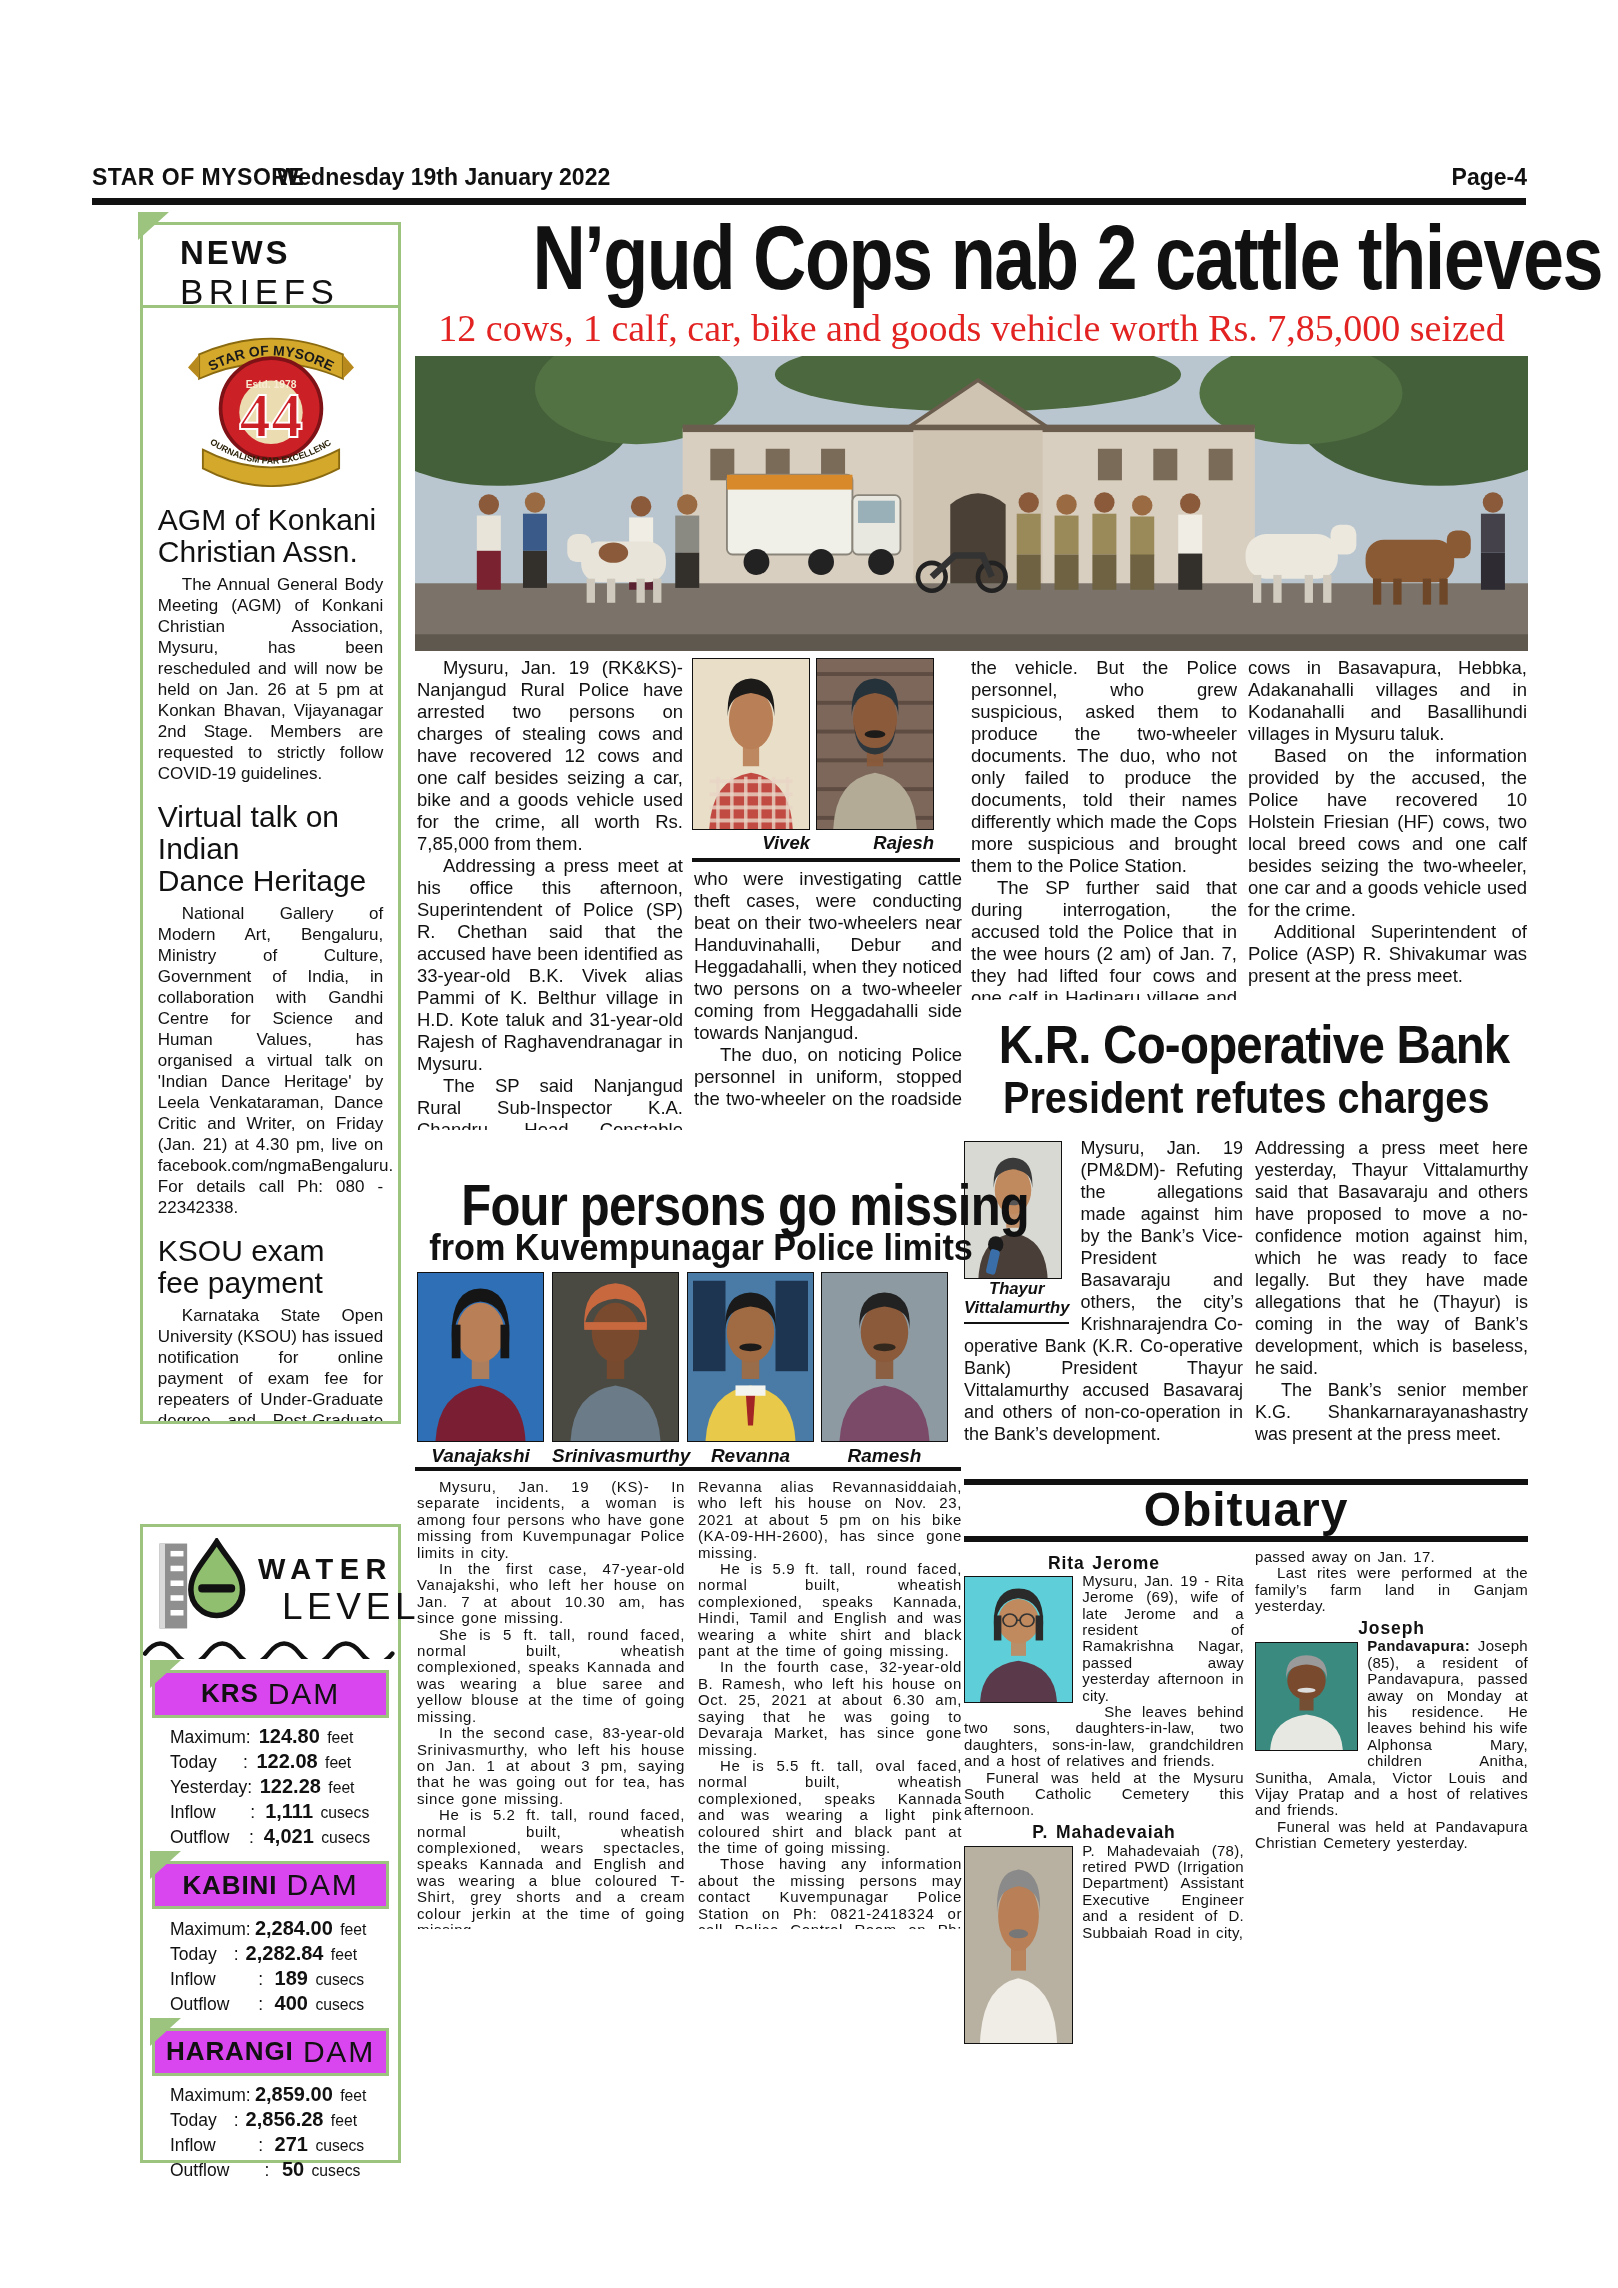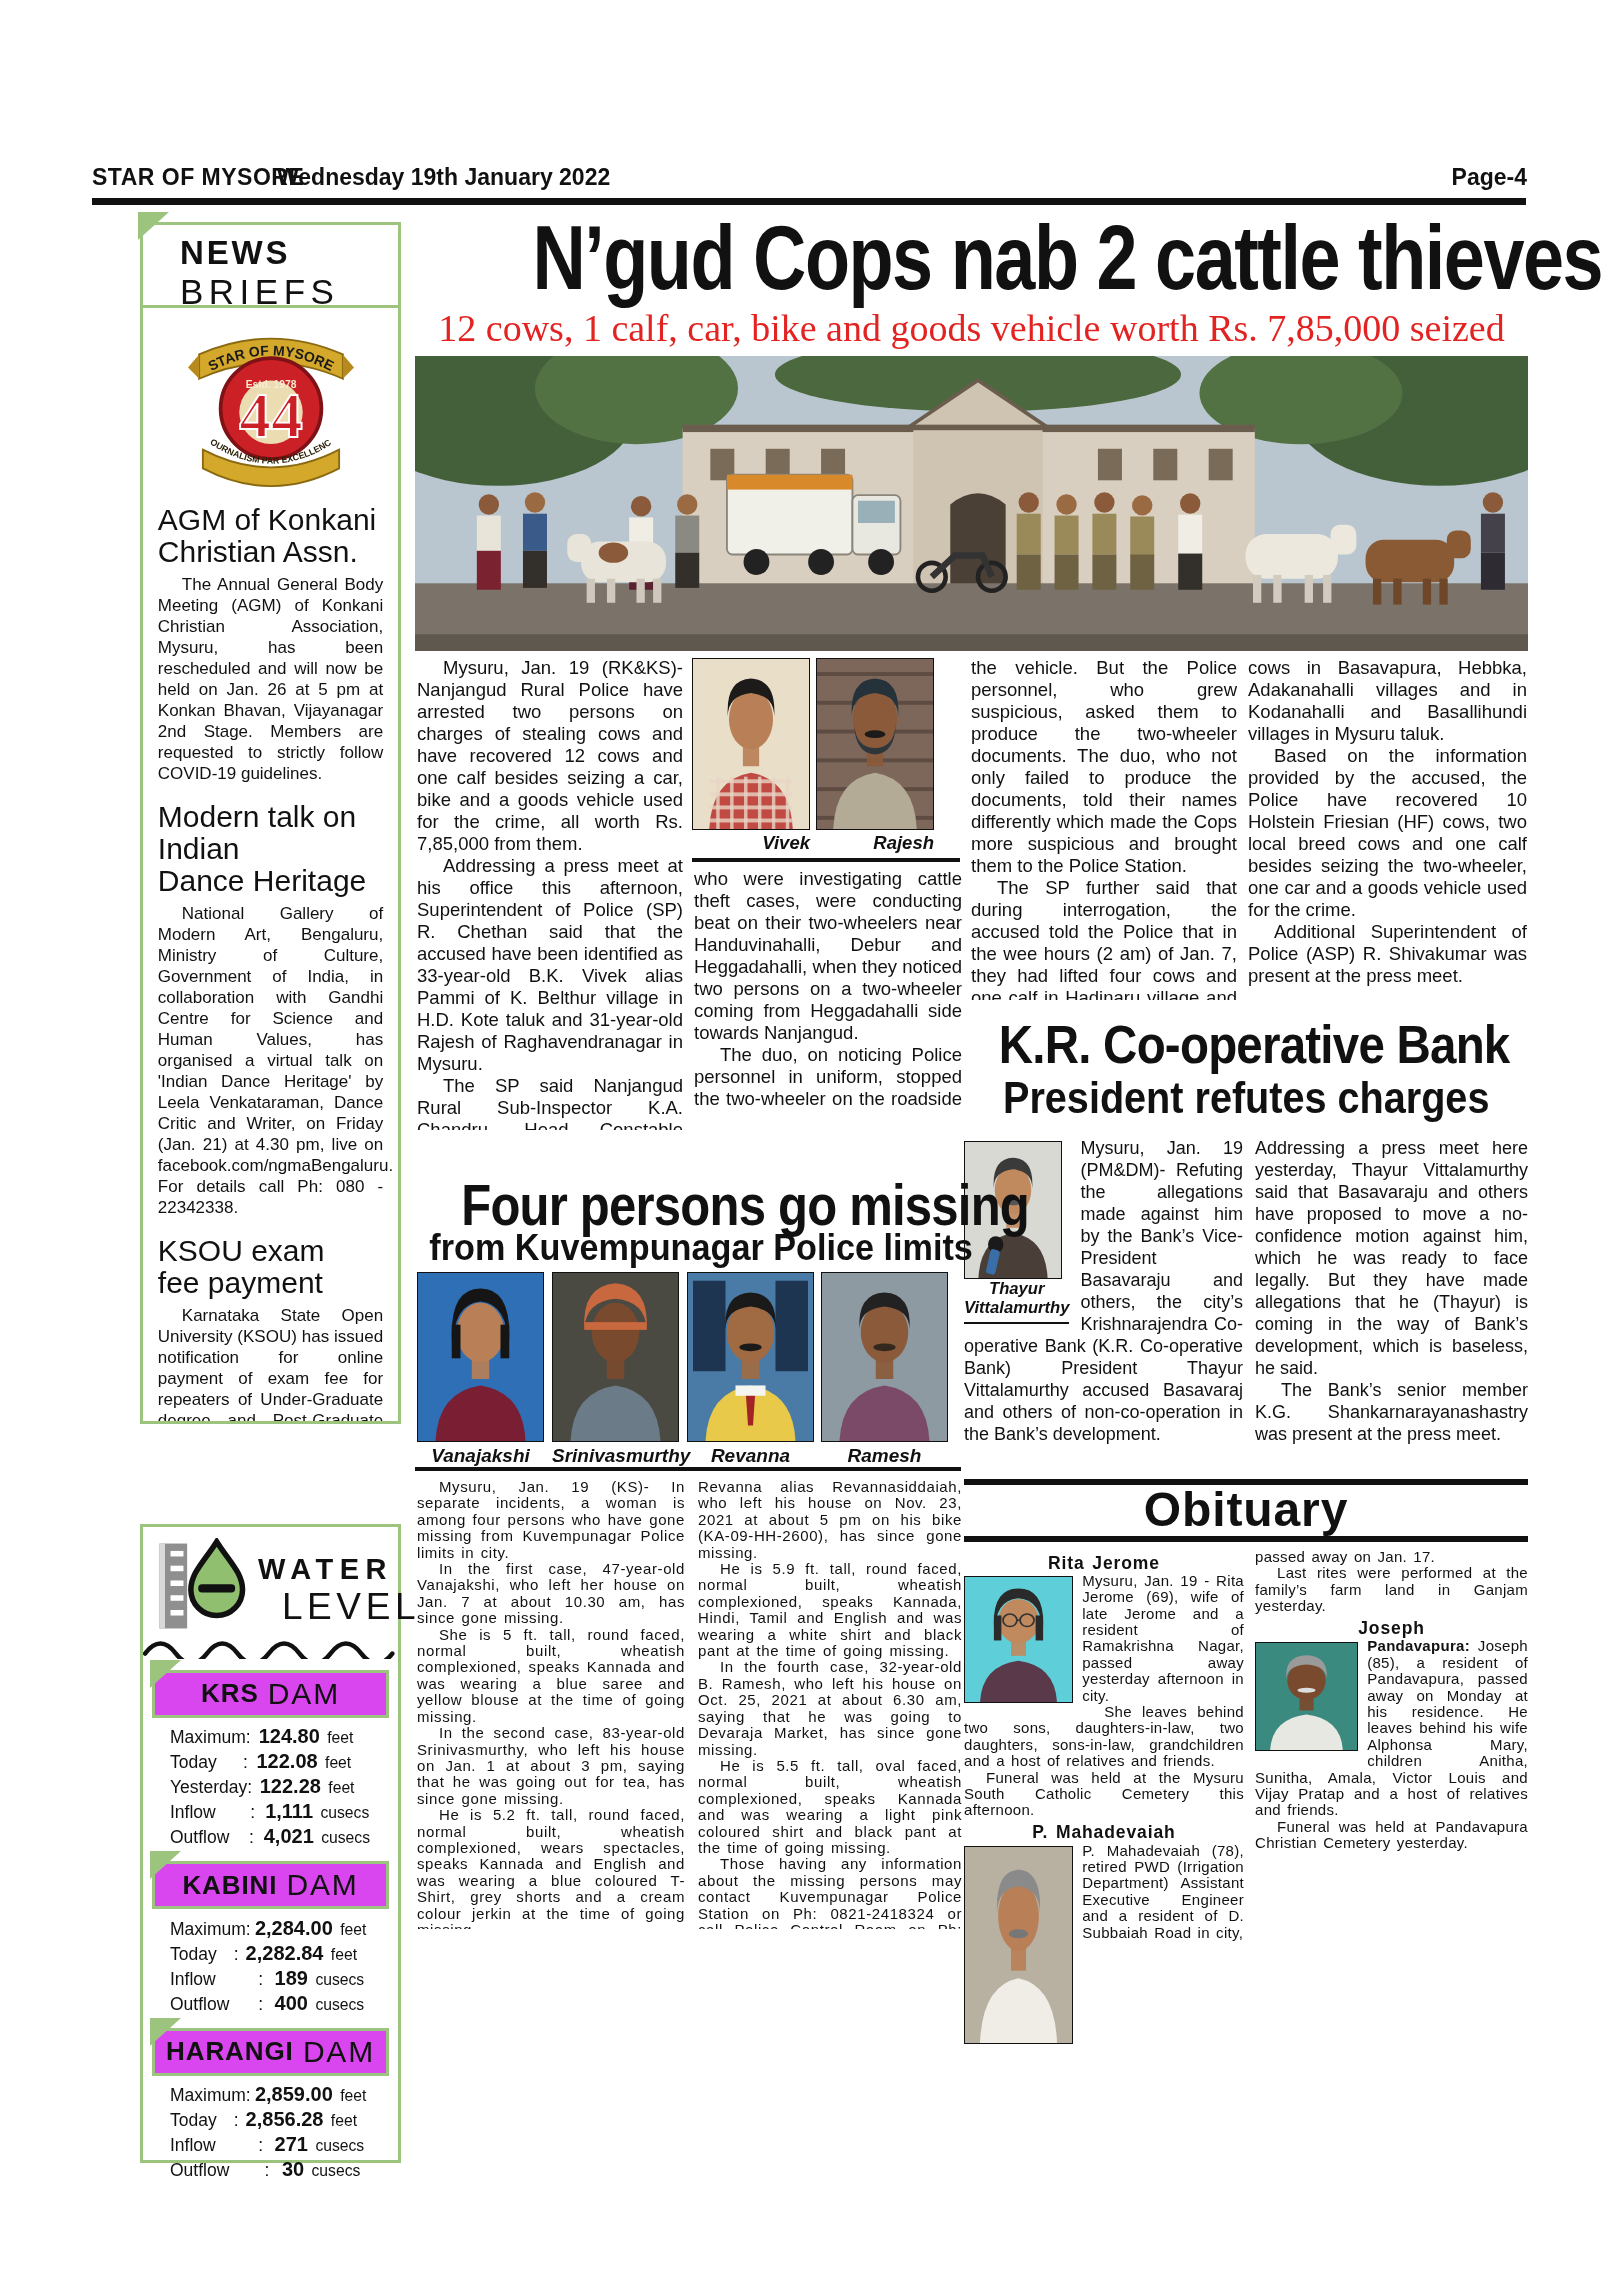--- a/index.html
+++ b/index.html
@@ -107,21 +107,21 @@
           <text font-size="9.5" font-weight="bold" fill="#2a2108" font-family="Liberation Sans,sans-serif"><textPath href="#arcBot" startOffset="50%" text-anchor="middle">JOURNALISM PAR EXCELLENCE</textPath></text>
         </svg>
       </div>
 
       <div class="brief-title">
         <span>AGM of Konkani</span><br><span>Christian Assn.</span>
       </div>
       <p class="brief-body">The Annual General Body Meeting (AGM) of Konkani Christian Association, Mysuru, has been rescheduled and will now be held on Jan. 26 at 5 pm at Konkan Bhavan, Vijayanagar 2nd Stage. Members are requested to strictly follow COVID-19 guidelines.</p>
 
       <div class="brief-title">
-        <span>Modern talk on Indian</span><br><span>Dance Heritage</span>
+        <span>Virtual talk on Indian</span><br><span>Dance Heritage</span>
       </div>
       <p class="brief-body">National Gallery of Modern Art, Bengaluru, Ministry of Culture, Government of India, in collaboration with Gandhi Centre for Science and Human Values, has organised a virtual talk on 'Indian Dance Heritage' by Leela Venkataraman, Dance Critic and Writer, on Friday (Jan. 21) at 4.30 pm, live on facebook.com/ngmaBengaluru. For details call Ph: 080 - 22342338.</p>
 
       <div class="brief-title">
         <span>KSOU exam</span><br><span>fee payment</span>
       </div>
       <p class="brief-body">Karnataka State Open University (KSOU) has issued notification for online payment of exam fee for repeaters of Under-Graduate degree and Post-Graduate degree students who gained admission between 2001-02 to 2014-15 and for students who gained admission for UG and PG courses for the academic year 2020-21. The last date for payment of fee without penalty is Jan. 24 and with a penalty of Rs. 200 is Feb. 7, 2022. For details, visit the Open University website: www.ksoumysuru.ac.in or call Mob: 88003-35638.</p>
     </div>
   </div>
 
@@ -231,21 +231,21 @@
       </div>
     <div class="dam-row">
         <span class="dam-label">Inflow</span>
         <span class="dam-colon">:</span>
         <span class="dam-value">271</span>
         <span class="dam-unit">cusecs</span>
       </div>
     <div class="dam-row">
         <span class="dam-label">Outflow</span>
         <span class="dam-colon">:</span>
-        <span class="dam-value">30</span>
+        <span class="dam-value">50</span>
         <span class="dam-unit">cusecs</span>
       </div>
   </div>
 
   <div class="abs headline" style="left:415px;top:207px;width:1113px;"><span>N’gud Cops nab 2 cattle thieves</span></div>
   <div class="abs subhead" style="left:415px;top:306px;width:1113px;">12 cows, 1 calf, car, bike and goods vehicle worth Rs. 7,85,000 seized</div>
 
   <div class="abs" style="left:415px;top:356px;width:1113px;height:295px;">
     <svg viewBox="0 0 1206 318" width="1113" height="295" preserveAspectRatio="none">
       <rect width="1206" height="318" fill="#b9c6cf"></rect>

